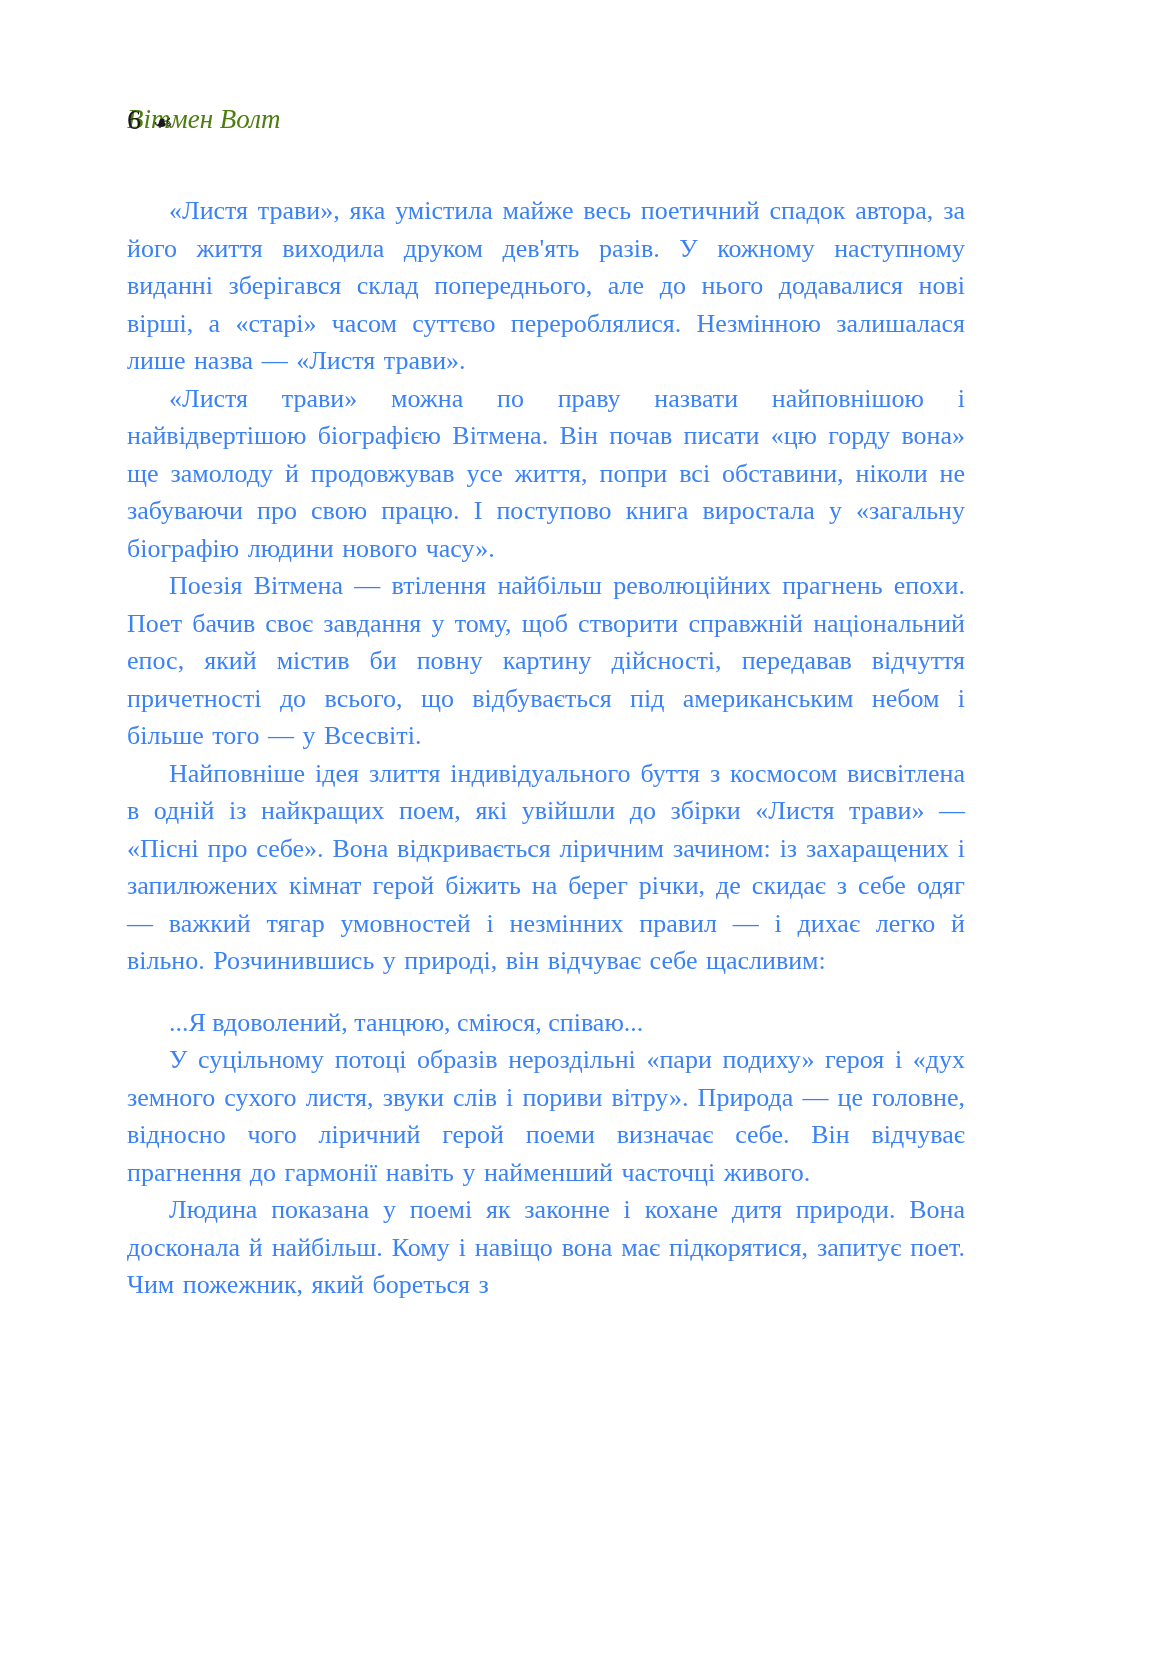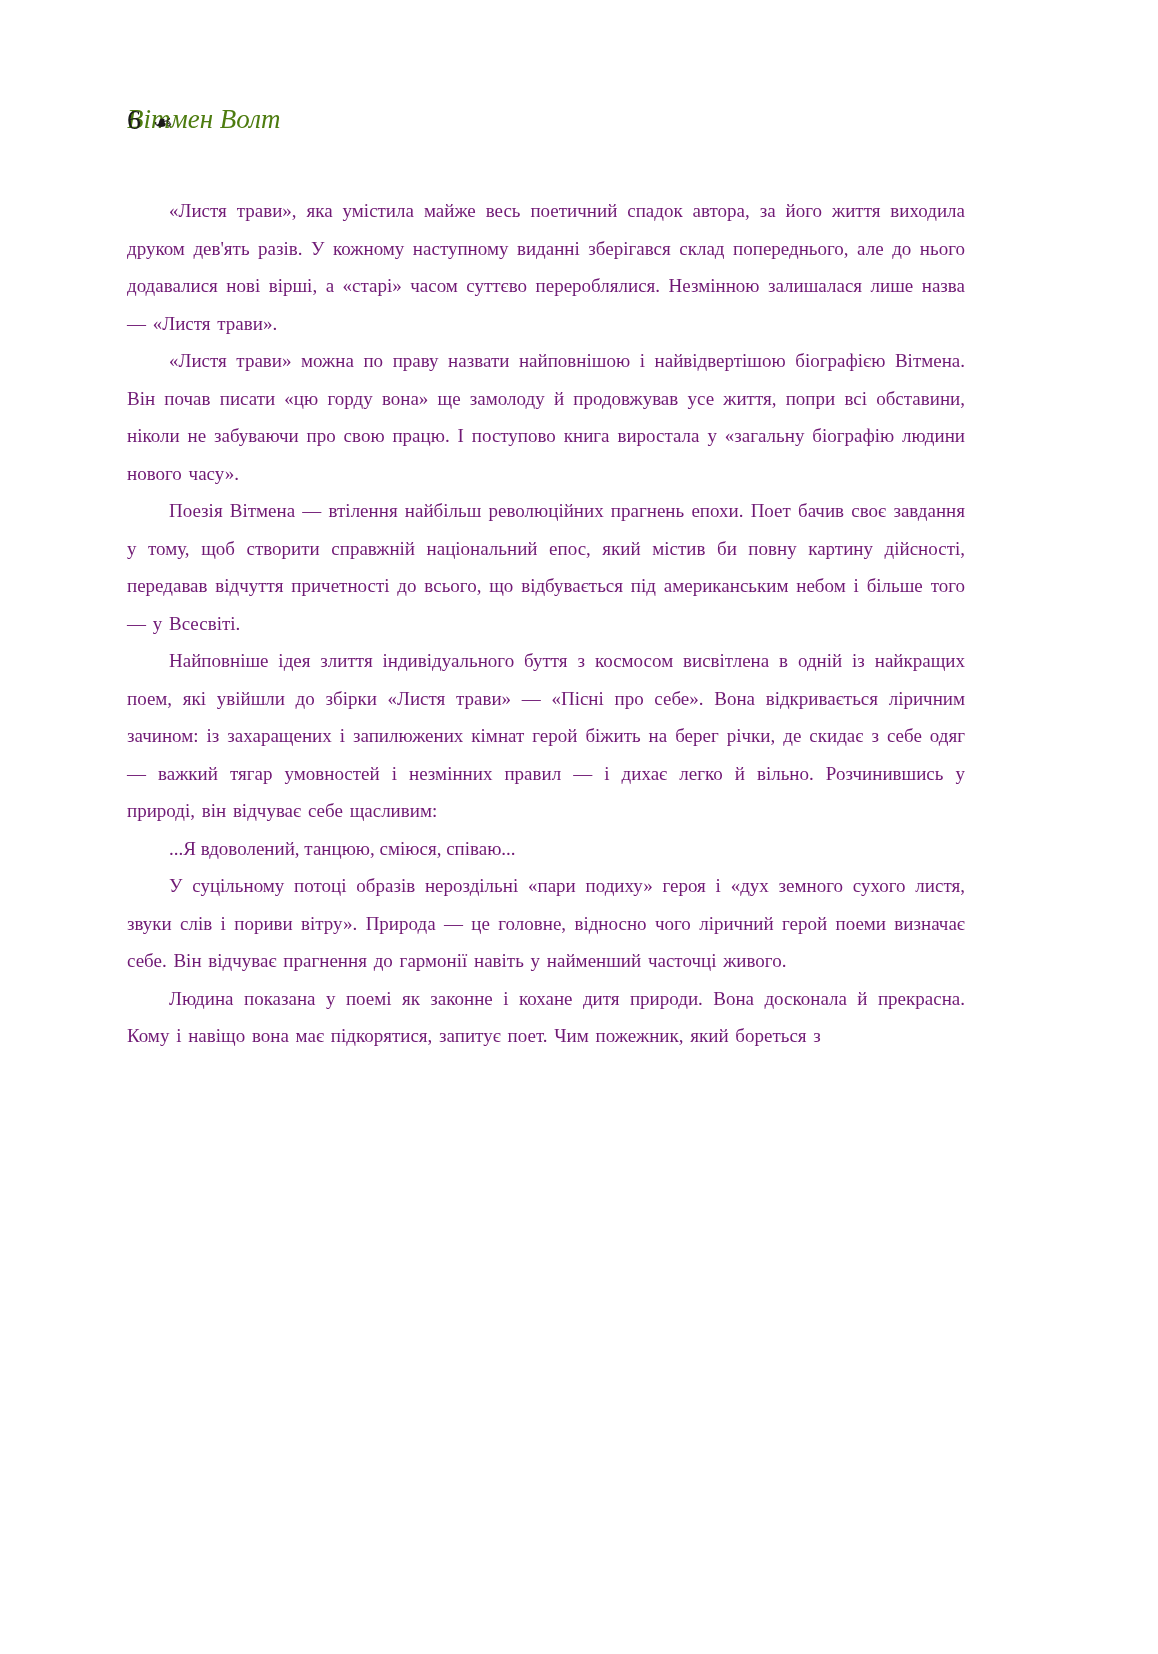--- a/index.html
+++ b/index.html
@@ -42,33 +42,34 @@
     display: inline-block;
     color: #1a1a1a;
   }
   .header-title {
     text-align: left;
     font-style: italic;
     font-size: 27px;
     color: #4d7c0f;
   }
   .body-text {
-    font-size: 19px;
+    font-size: 26px;
     line-height: 37.5px;
     text-align: justify;
-    color: #701a75;
+    color: #3b82f6;
   }
   .body-text p {
     margin: 0;
     text-indent: 42px;
     word-spacing: 2px;
   }
   .body-text p.verse {
     text-align: left;
     word-spacing: normal;
+    margin-top: 24px;
   }
 </style>
 </head>
 <body>
 
 <div class="page">
 
   <header class="running-header">
     <div class="page-num-group">
       <span class="page-number">6</span>
@@ -77,16 +78,16 @@
     <div class="header-title">Вітмен Волт</div>
   </header>
 
   <main class="body-text">
     <p>«Листя трави», яка умістила майже весь поетичний спадок автора, за його життя виходила друком дев'ять разів. У кожному наступному виданні зберігався склад попереднього, але до нього додавалися нові вірші, а «старі» часом суттєво перероблялися. Незмінною залишалася лише назва — «Листя трави».</p>
     <p>«Листя трави» можна по праву назвати найповнішою і найвідвертішою біографією Вітмена. Він почав писати «цю горду вона» ще замолоду й продовжував усе життя, попри всі обставини, ніколи не забуваючи про свою працю. І поступово книга виростала у «загальну біографію людини нового часу».</p>
     <p>Поезія Вітмена — втілення найбільш революційних прагнень епохи. Поет бачив своє завдання у тому, щоб створити справжній національний епос, який містив би повну картину дійсності, передавав відчуття причетності до всього, що відбувається під американським небом і більше того — у Всесвіті.</p>
     <p>Найповніше ідея злиття індивідуального буття з космосом висвітлена в одній із найкращих поем, які увійшли до збірки «Листя трави» — «Пісні про себе». Вона відкривається ліричним зачином: із захаращених і запилюжених кімнат герой біжить на берег річки, де скидає з себе одяг — важкий тягар умовностей і незмінних правил — і дихає легко й вільно. Розчинившись у природі, він відчуває себе щасливим:</p>
     <p class="verse">...Я вдоволений, танцюю, сміюся, співаю...</p>
     <p>У суцільному потоці образів нероздільні «пари подиху» героя і «дух земного сухого листя, звуки слів і пориви вітру». Природа — це головне, відносно чого ліричний герой поеми визначає себе. Він відчуває прагнення до гармонії навіть у найменший часточці живого.</p>
-    <p>Людина показана у поемі як законне і кохане дитя природи. Вона досконала й прекрасна. Кому і навіщо вона має підкорятися, запитує поет. Чим пожежник, який бореться з</p>
+    <p>Людина показана у поемі як законне і кохане дитя природи. Вона досконала й найбільш. Кому і навіщо вона має підкорятися, запитує поет. Чим пожежник, який бореться з</p>
   </main>
 
 </div>
 
 </body></html>

